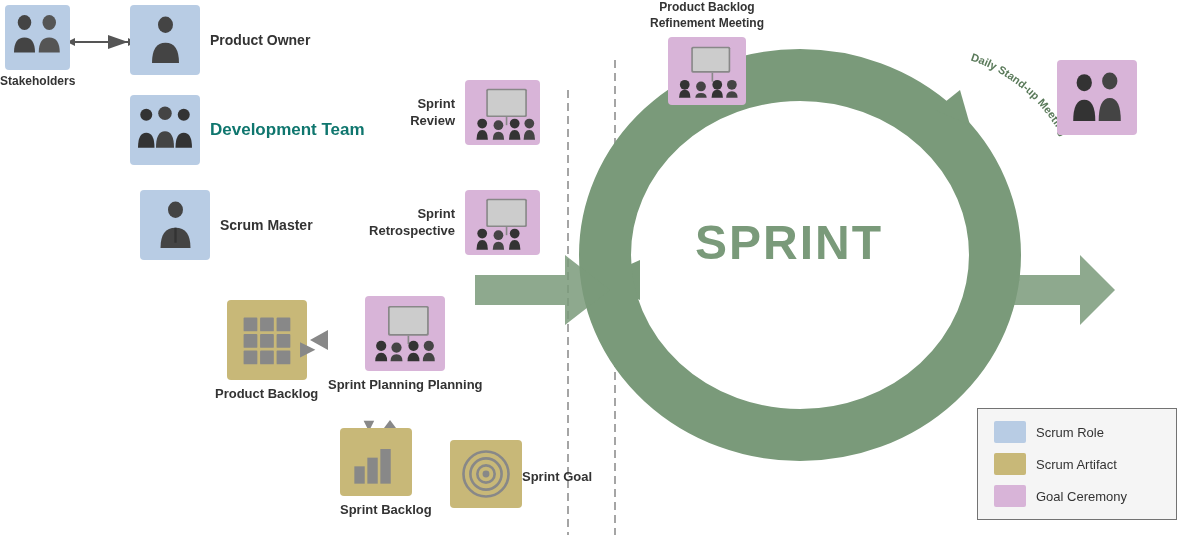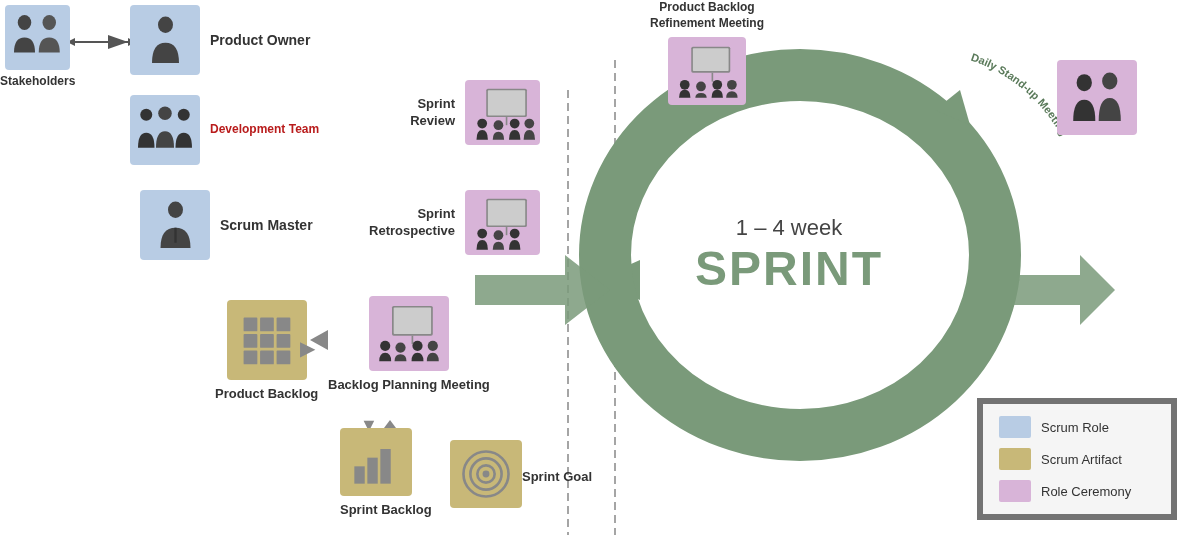--- a/index.html
+++ b/index.html
@@ -116,21 +116,21 @@
     <div class="role-icon">
       <svg viewBox="0 0 80 70" width="60" height="55">
         <ellipse cx="15" cy="14" rx="8" ry="8" fill="#333"></ellipse>
         <path d="M4 58 Q4 38 15 38 Q26 38 26 58 Z" fill="#333"></path>
         <ellipse cx="40" cy="12" rx="9" ry="9" fill="#444"></ellipse>
         <path d="M28 58 Q28 36 40 36 Q52 36 52 58 Z" fill="#444"></path>
         <ellipse cx="65" cy="14" rx="8" ry="8" fill="#333"></ellipse>
         <path d="M54 58 Q54 38 65 38 Q76 38 76 58 Z" fill="#333"></path>
       </svg>
     </div>
-    <span style="margin-left:10px; font-size:12px; font-weight:bold; color:#b91c1c; line-height:1.3; white-space:pre-line;">Development Team</span>
+    <span style="margin-left:10px; font-size:17px; font-weight:bold; color:#0f766e; line-height:1.3; white-space:pre-line;">Development Team</span>
   </div>
 
   <div style="position:absolute; left:140px; top:190px; display:flex; align-items:center;">
     <div class="role-icon">
       <svg viewBox="0 0 60 70" width="45" height="55">
         <ellipse cx="30" cy="14" rx="10" ry="11" fill="#444"></ellipse>
         <path d="M10 65 Q10 38 30 38 Q50 38 50 65 Z" fill="#444"></path>
 
         <line x1="30" y1="38" x2="30" y2="58" stroke="#333" stroke-width="3"></line>
       </svg>
@@ -205,21 +205,21 @@
         <ellipse cx="12" cy="52" rx="6" ry="6" fill="#333"></ellipse>
         <path d="M5 70 Q5 60 12 60 Q19 60 19 70 Z" fill="#333"></path>
         <ellipse cx="30" cy="54" rx="6" ry="6" fill="#444"></ellipse>
         <path d="M23 70 Q23 62 30 62 Q37 62 37 70 Z" fill="#444"></path>
         <ellipse cx="50" cy="52" rx="6" ry="6" fill="#333"></ellipse>
         <path d="M43 70 Q43 60 50 60 Q57 60 57 70 Z" fill="#333"></path>
         <ellipse cx="68" cy="52" rx="6" ry="6" fill="#444"></ellipse>
         <path d="M61 70 Q61 60 68 60 Q75 60 75 70 Z" fill="#444"></path>
       </svg>
     </div>
-    <span style="font-size:13px; font-weight:bold; color:#333; text-align:center; margin-top:6px; line-height:1.3;">Backlog Planning Meeting</span>
+    <span style="font-size:13px; font-weight:bold; color:#333; text-align:center; margin-top:6px; line-height:1.3;">Sprint Planning Planning</span>
   </div>
 
   <div style="position:absolute; left:360px; top:415px; font-size:18px; color:#888;">▼</div>
 
   <div style="position:absolute; left:340px; top:428px; display:flex; flex-direction:column; align-items:flex-start;">
     <div style="width:72px; height:68px; background:#c8b878; border-radius:4px; display:flex; align-items:center; justify-content:center;">
       <svg viewBox="0 0 60 60" width="52" height="52">
 
         <rect x="5" y="35" width="12" height="20" fill="#888"></rect>
         <rect x="20" y="25" width="12" height="30" fill="#888"></rect>
@@ -236,21 +236,20 @@
         <circle cx="30" cy="30" r="26" fill="none" stroke="#888" stroke-width="3"></circle>
         <circle cx="30" cy="30" r="18" fill="none" stroke="#888" stroke-width="3"></circle>
         <circle cx="30" cy="30" r="10" fill="none" stroke="#888" stroke-width="3"></circle>
         <circle cx="30" cy="30" r="4" fill="#888"></circle>
       </svg>
     </div>
     <span style="font-size:13px; font-weight:bold; color:#333; text-align:center; margin-top:6px; line-height:1.3;">Sprint Goal</span>
   </div>
 
   <div style="position:absolute; left:695px; top:215px; text-align:center; z-index:5;">
-    <div style="font-size:22px; color:#444; font-weight:normal;">1 – 4 week</div>
     <div style="font-size:48px; font-weight:bold; color:#7a9a7a; letter-spacing:2px;">SPRINT</div>
   </div>
 
   <div style="position:absolute; left:650px; top:0px; display:flex; flex-direction:column; align-items:center;">
     <span style="font-size:12px; font-weight:bold; color:#333; text-align:center; line-height:1.3; margin-bottom:6px;">Product Backlog<br>Refinement Meeting</span>
     <div style="width:78px; height:68px; background:#d8b4d8; border-radius:4px; display:flex; align-items:center; justify-content:center;">
       <svg viewBox="0 0 80 70" width="65" height="58">
         <rect x="20" y="5" width="48" height="32" fill="#888" rx="2"></rect>
         <rect x="22" y="7" width="44" height="28" fill="#ccc" rx="1"></rect>
         <line x1="46" y1="37" x2="46" y2="48" stroke="#888" stroke-width="2"></line>
@@ -270,32 +269,32 @@
     <div style="width:80px; height:75px; background:#d8b4d8; border-radius:4px; display:flex; align-items:center; justify-content:center;">
       <svg viewBox="0 0 80 75" width="68" height="65">
         <ellipse cx="25" cy="20" rx="9" ry="10" fill="#333"></ellipse>
         <path d="M12 65 Q12 40 25 40 Q38 40 38 65 Z" fill="#333"></path>
         <ellipse cx="55" cy="18" rx="9" ry="10" fill="#444"></ellipse>
         <path d="M42 65 Q42 38 55 38 Q68 38 68 65 Z" fill="#444"></path>
       </svg>
     </div>
   </div>
 
-  <div style="position:absolute; right:10px; bottom:15px; background:#f5f5f5; border:6px solid #737373; padding:12px 16px; min-width:200px;">
+  <div style="position:absolute; right:10px; bottom:15px; background:#f5f5f5; border:1px solid #737373; padding:12px 16px; min-width:200px;">
     <div style="display:flex; align-items:center; margin-bottom:10px;">
       <div style="width:32px; height:22px; background:#b8cce4; margin-right:10px; border-radius:2px;"></div>
       <span style="font-size:13px; color:#333;">Scrum Role</span>
     </div>
     <div style="display:flex; align-items:center; margin-bottom:10px;">
       <div style="width:32px; height:22px; background:#c8b878; margin-right:10px; border-radius:2px;"></div>
       <span style="font-size:13px; color:#333;">Scrum Artifact</span>
     </div>
     <div style="display:flex; align-items:center; margin-bottom:0;">
       <div style="width:32px; height:22px; background:#d8b4d8; margin-right:10px; border-radius:2px;"></div>
-      <span style="font-size:13px; color:#333;">Role Ceremony</span>
+      <span style="font-size:13px; color:#333;">Goal Ceremony</span>
     </div>
   </div>
 
   <svg style="position:absolute; left:475px; top:250px; z-index:3;" width="140" height="80" xmlns="http://www.w3.org/2000/svg">
     <polygon points="0,25 90,25 90,5 135,40 90,75 90,55 0,55" fill="#7a9a7a" opacity="0.85"></polygon>
   </svg>
 
   <svg style="position:absolute; left:990px; top:250px; z-index:3;" width="130" height="80" xmlns="http://www.w3.org/2000/svg">
     <polygon points="0,25 90,25 90,5 125,40 90,75 90,55 0,55" fill="#7a9a7a" opacity="0.85"></polygon>
   </svg>

